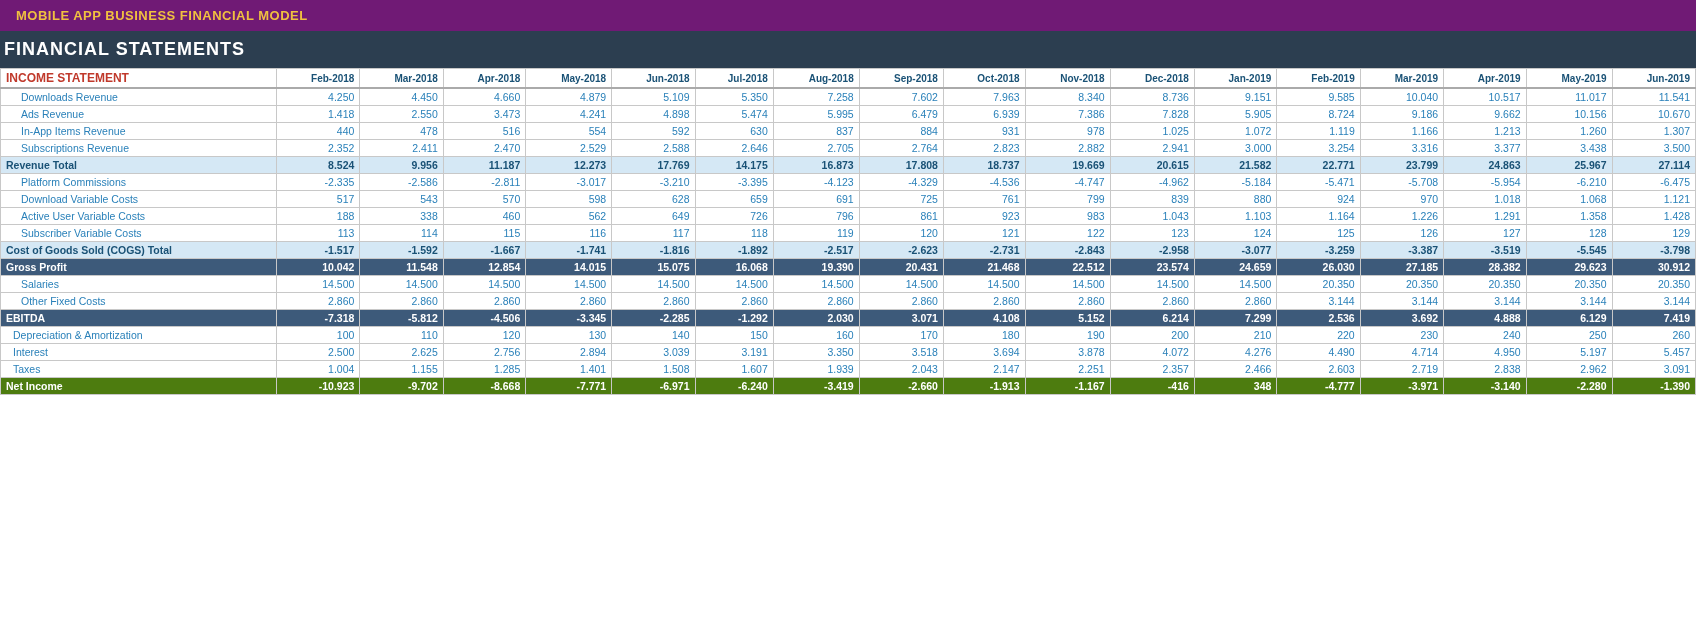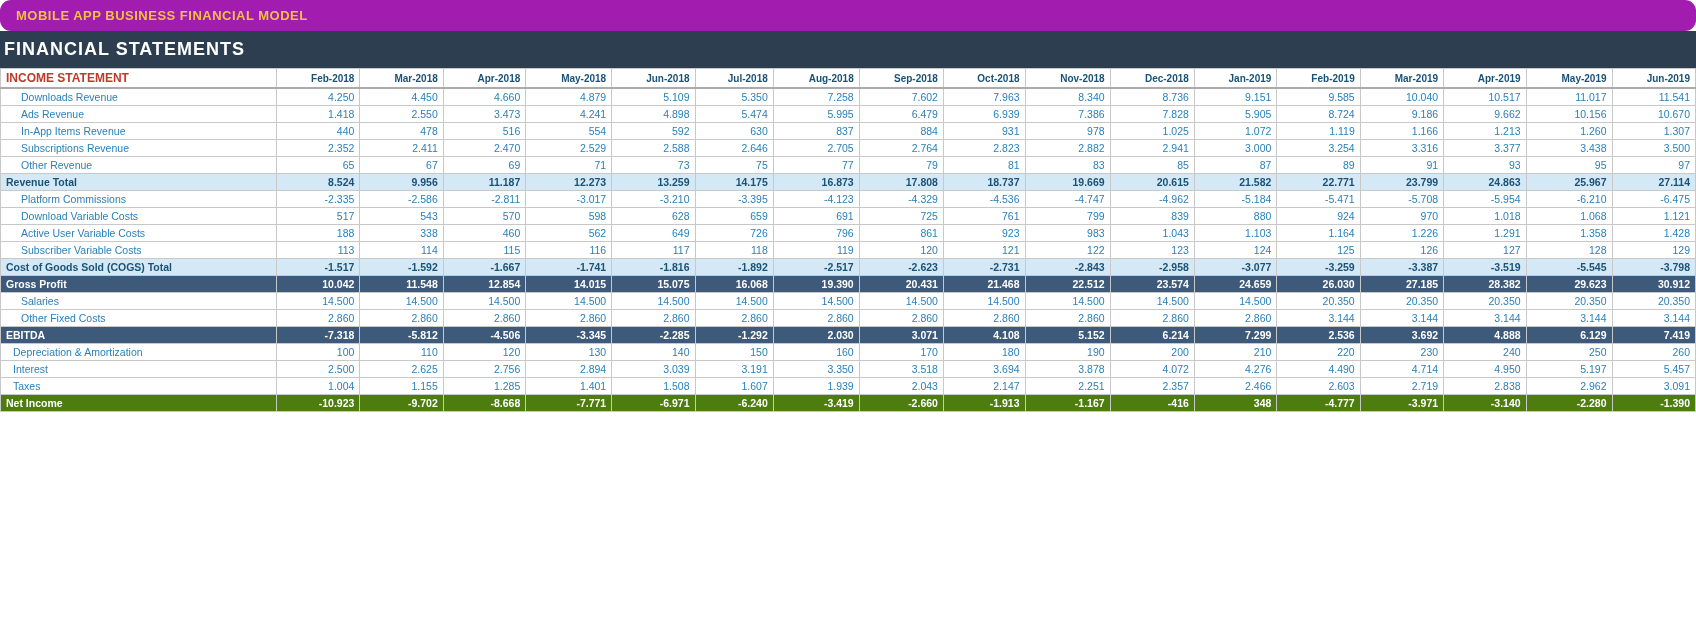--- a/index.html
+++ b/index.html
@@ -1,21 +1,20 @@
 <!DOCTYPE html>
 <html><head>
   <meta charset="utf-8">
   <style>
     * { margin: 0; padding: 0; box-sizing: border-box; }
     body { font-family: Arial, sans-serif; font-size: 11px; background: #fff; width: 1696px; }
 
     .top-bar {
-      background: #a21caf;
+      background: #701a75;
       padding: 8px 16px;
-      border-radius: 11px;
     }
     .top-bar .app-title {
       color: #f0c040;
       font-size: 13px;
       font-weight: bold;
       letter-spacing: 0.5px;
     }
     .section-header {
       background: #2c3e50;
       padding: 8px 4px;
@@ -239,48 +238,28 @@
         <td>2.882</td>
         <td>2.941</td>
         <td>3.000</td>
         <td>3.254</td>
         <td>3.316</td>
         <td>3.377</td>
         <td>3.438</td>
         <td>3.500</td>
       </tr>
 
-      <tr class="revenue-row">
-        <td>Other Revenue</td>
-        <td>65</td>
-        <td>67</td>
-        <td>69</td>
-        <td>71</td>
-        <td>73</td>
-        <td>75</td>
-        <td>77</td>
-        <td>79</td>
-        <td>81</td>
-        <td>83</td>
-        <td>85</td>
-        <td>87</td>
-        <td>89</td>
-        <td>91</td>
-        <td>93</td>
-        <td>95</td>
-        <td>97</td>
-      </tr>
 
       <tr class="revenue-total-row">
         <td>Revenue Total</td>
         <td>8.524</td>
         <td>9.956</td>
         <td>11.187</td>
         <td>12.273</td>
-        <td>13.259</td>
+        <td>17.769</td>
         <td>14.175</td>
         <td>16.873</td>
         <td>17.808</td>
         <td>18.737</td>
         <td>19.669</td>
         <td>20.615</td>
         <td>21.582</td>
         <td>22.771</td>
         <td>23.799</td>
         <td>24.863</td>

